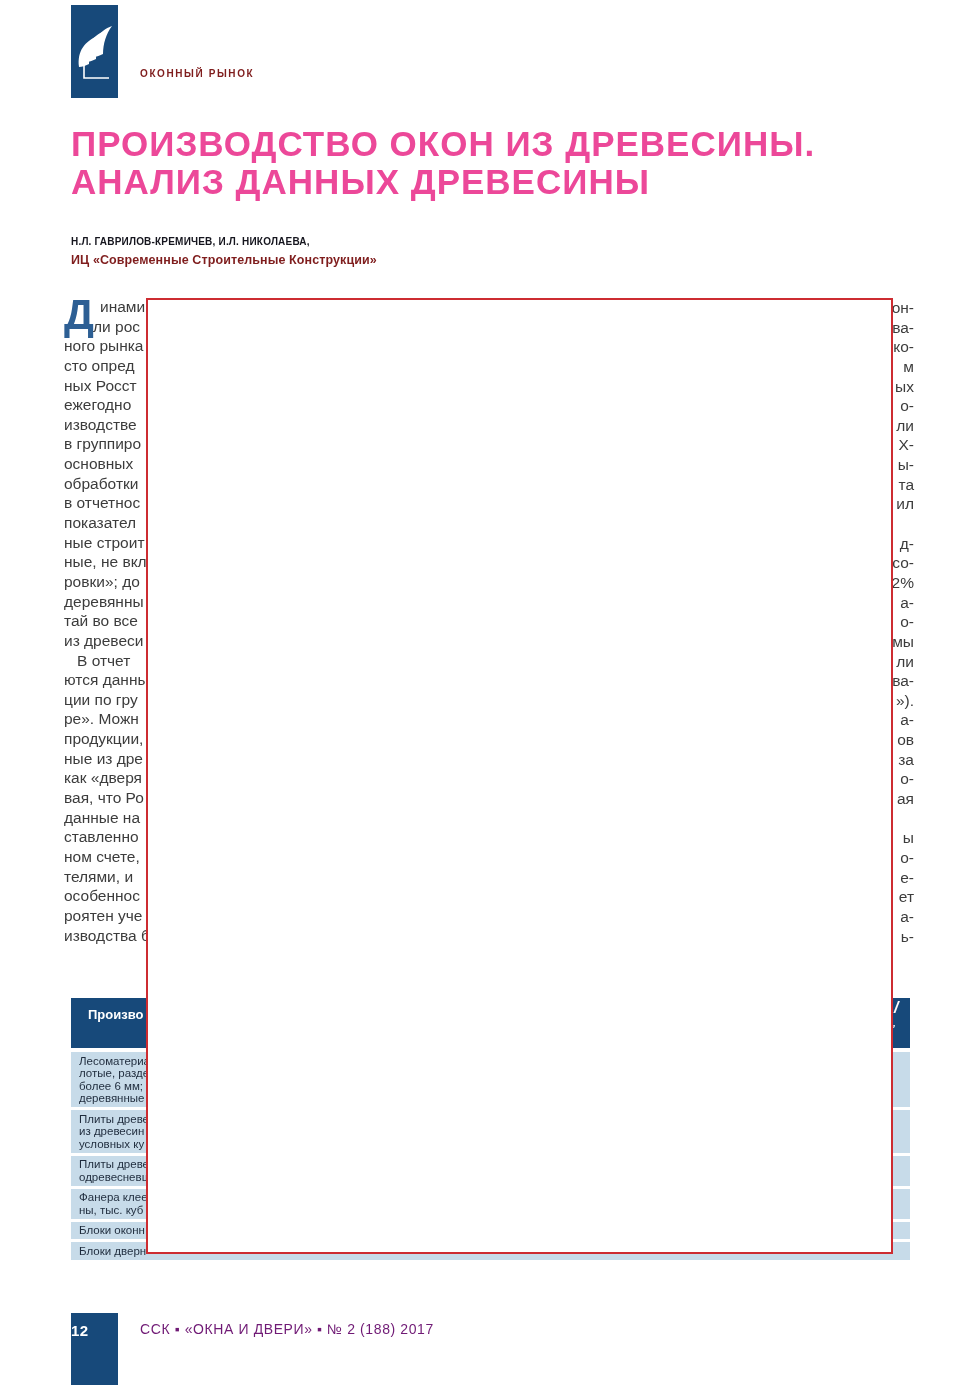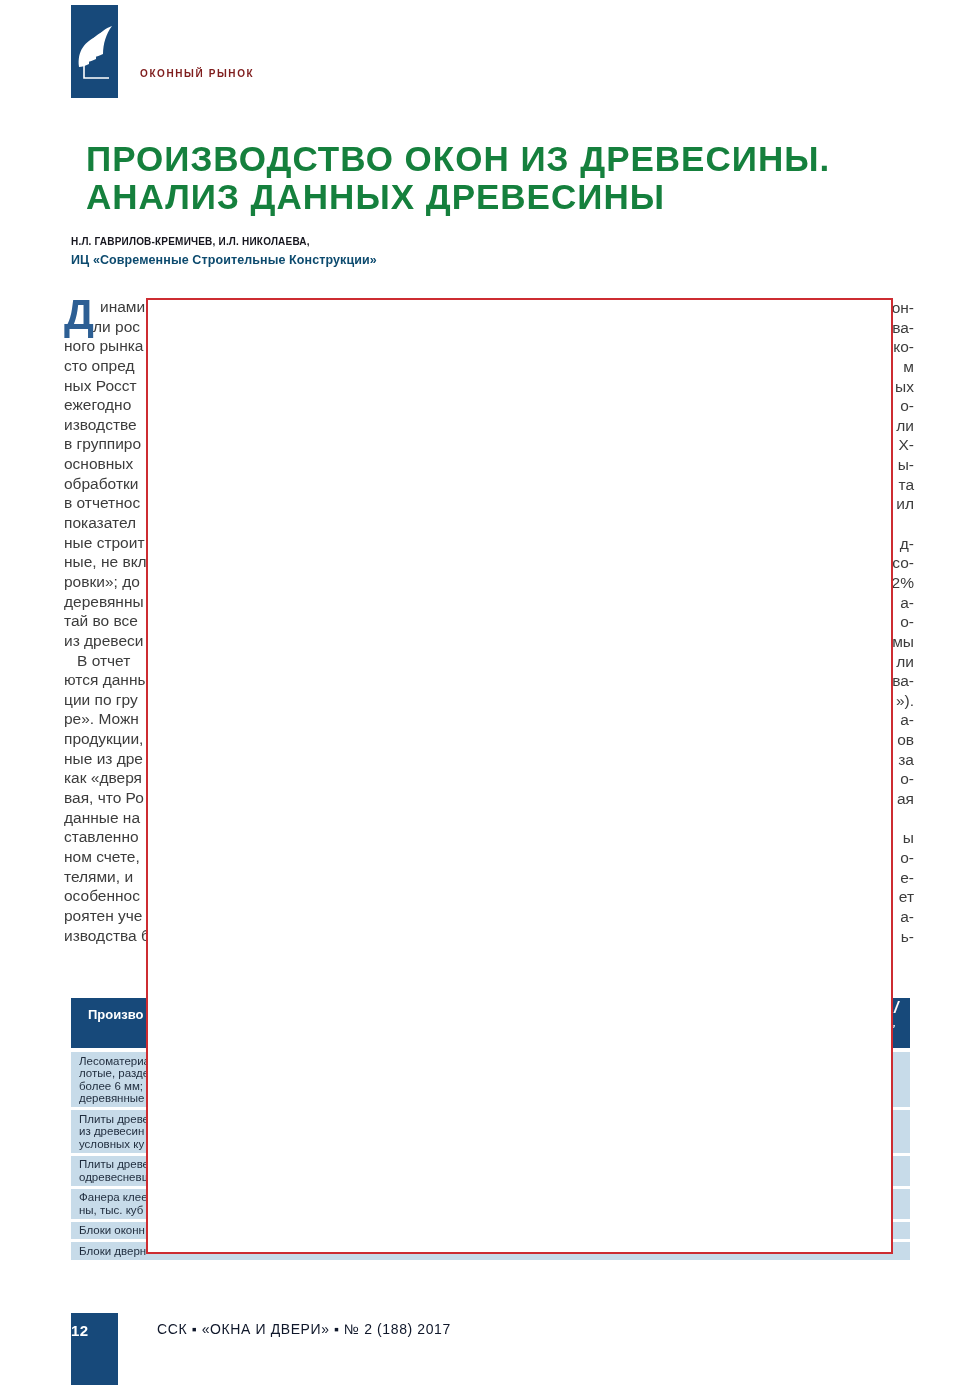--- a/index.html
+++ b/index.html
@@ -5,25 +5,25 @@
   html,body{margin:0;padding:0;background:#ffffff;}
   .page{position:relative;width:980px;height:1385px;background:#ffffff;overflow:hidden;
         font-family:"Liberation Sans", sans-serif;}
 
   
   .logo{position:absolute;left:71px;top:5px;width:47px;height:93px;background:#17497a;}
   .section-label{position:absolute;left:140px;top:68px;font-size:10px;font-weight:bold;
         color:#7f1d1d;letter-spacing:1.6px;}
 
   
-  .title{position:absolute;left:70px;top:124px;margin:16px;font-size:35px;font-weight:bold;
-        color:#15803d;line-height:38px;letter-spacing:1px;}
+  .title{position:absolute;left:70px;top:124px;margin:1px;font-size:35px;font-weight:bold;
+        color:#ec4899;line-height:38px;letter-spacing:1px;}
   .title .tl{display:block;white-space:nowrap;}
   .authors{position:absolute;left:71px;top:236px;font-size:10px;font-weight:bold;color:#15151e;letter-spacing:0.2px;}
-  .affiliation{position:absolute;left:71px;top:253px;font-size:12.5px;font-weight:bold;color:#0c4a6e;letter-spacing:0.1px;}
+  .affiliation{position:absolute;left:71px;top:253px;font-size:12.5px;font-weight:bold;color:#7f1d1d;letter-spacing:0.1px;}
 
   
   .dropcap{position:absolute;left:64px;top:295px;font-size:42px;line-height:40px;font-weight:bold;color:#2d5f94;}
   .col-left{position:absolute;left:64px;top:297px;width:240px;font-size:15.5px;color:#3c3c3c;}
   .col-left .bl{height:19.65px;line-height:19.65px;white-space:nowrap;}
   .col-left .bl:nth-child(1){padding-left:36px;}
   .col-left .bl:nth-child(2){padding-left:29px;}
   .col-left .bl:nth-child(19){padding-left:13px;}
   .col-right{position:absolute;right:66px;top:298px;width:120px;font-size:15.5px;color:#3c3c3c;text-align:right;}
   .col-right .bl{height:19.65px;line-height:19.65px;white-space:nowrap;}
@@ -39,21 +39,21 @@
         padding:2.5px 0 2.5px 8px;margin-bottom:3px;white-space:pre-line;}
 
   
   .overlay{position:absolute;left:146px;top:298px;width:747px;height:956px;
         background:#ffffff;border:2.5px solid #cd2c31;box-sizing:border-box;z-index:5;}
 
   
   .pagenum-box{position:absolute;left:71px;top:1313px;width:47px;height:72px;background:#17497a;}
   .pagenum-box span{display:block;text-align:left;margin-top:9px;color:#ffffff;
         font-size:15px;font-weight:bold;letter-spacing:0.5px;}
-  .footer-line{position:absolute;left:140px;top:1321px;font-size:14px;color:#0f172a;letter-spacing:0.6px;margin-left:17px;}
+  .footer-line{position:absolute;left:140px;top:1321px;font-size:14px;color:#701a75;letter-spacing:0.6px;}
 </style>
 </head>
 <body>
 
 <div class="page">
 
   <div class="logo">
     <svg width="47" height="93" viewBox="0 0 47 93">
       <g fill="#ffffff">
         <path d="M8 62 C6 46 14 36 27 31 C21 39 18 49 18 59 C14 61 11 62 8 62 Z"></path>

